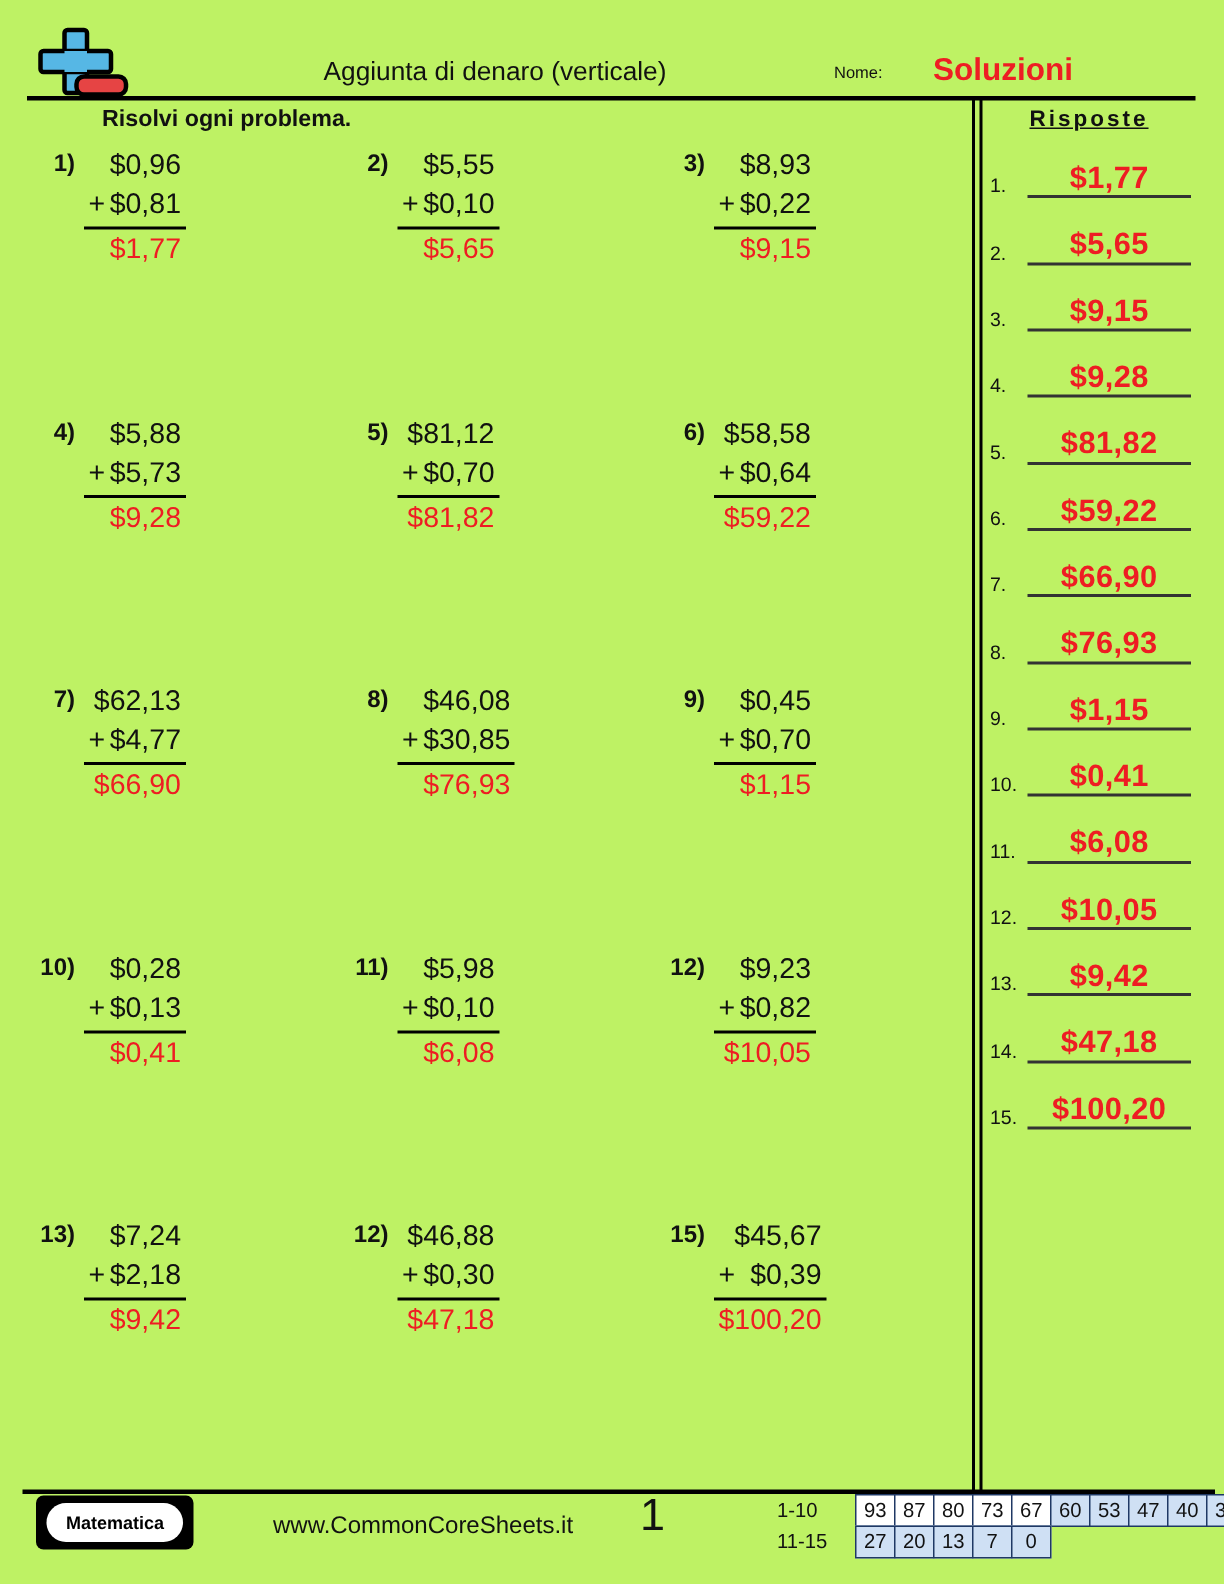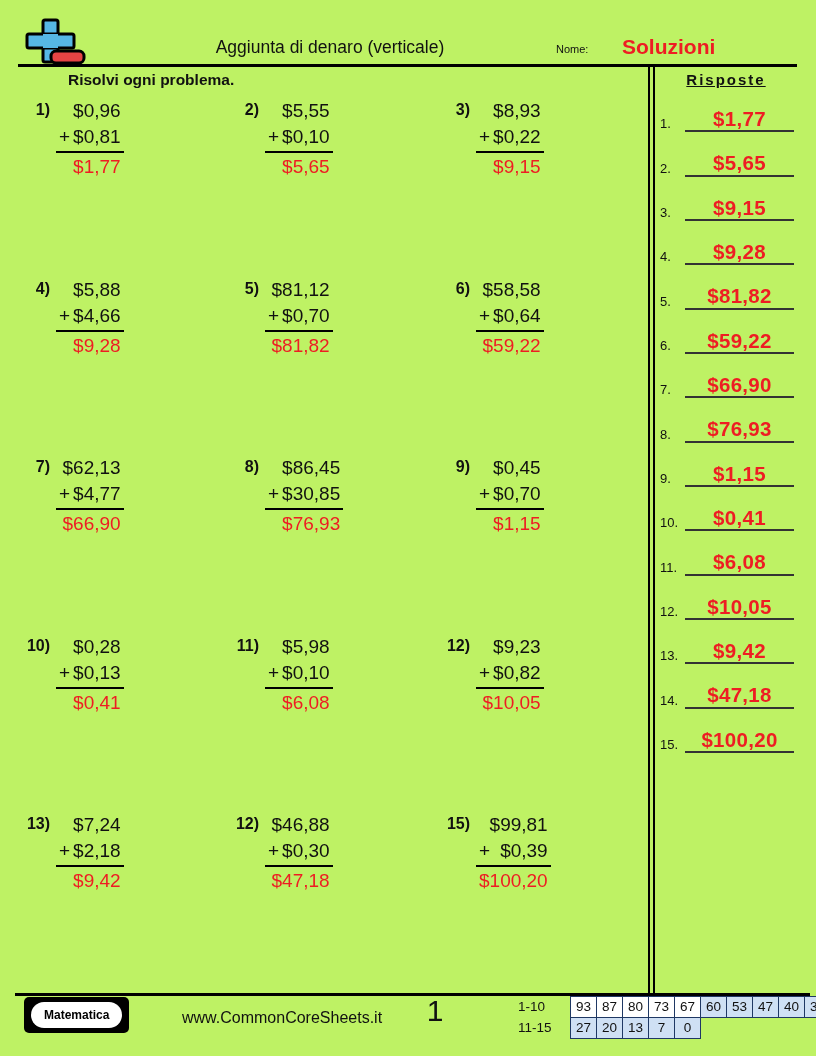--- a/index.html
+++ b/index.html
@@ -109,21 +109,21 @@
       </span>
       <span class="add-ans">$9,15</span>
     </span>
   </div>
       <div class="problem">
     <span class="pnum">4)</span>
     <span class="addition">
       <span class="add-top">$5,88</span>
       <span class="add-row2">
         <span class="plus">+</span>
-        <span>$4,66</span>
+        <span>$5,73</span>
       </span>
       <span class="add-ans">$9,28</span>
     </span>
   </div>
       <div class="problem">
     <span class="pnum">5)</span>
     <span class="addition">
       <span class="add-top">$81,12</span>
       <span class="add-row2">
         <span class="plus">+</span>
@@ -150,21 +150,21 @@
       <span class="add-row2">
         <span class="plus">+</span>
         <span>$4,77</span>
       </span>
       <span class="add-ans">$66,90</span>
     </span>
   </div>
       <div class="problem">
     <span class="pnum">8)</span>
     <span class="addition">
-      <span class="add-top">$86,45</span>
+      <span class="add-top">$46,08</span>
       <span class="add-row2">
         <span class="plus">+</span>
         <span>$30,85</span>
       </span>
       <span class="add-ans">$76,93</span>
     </span>
   </div>
       <div class="problem">
     <span class="pnum">9)</span>
     <span class="addition">
@@ -227,21 +227,21 @@
       <span class="add-row2">
         <span class="plus">+</span>
         <span>$0,30</span>
       </span>
       <span class="add-ans">$47,18</span>
     </span>
   </div>
       <div class="problem">
     <span class="pnum">15)</span>
     <span class="addition">
-      <span class="add-top">$99,81</span>
+      <span class="add-top">$45,67</span>
       <span class="add-row2">
         <span class="plus">+</span>
         <span>$0,39</span>
       </span>
       <span class="add-ans">$100,20</span>
     </span>
   </div>
     </div>
 
   <div class="vdiv a"></div>

